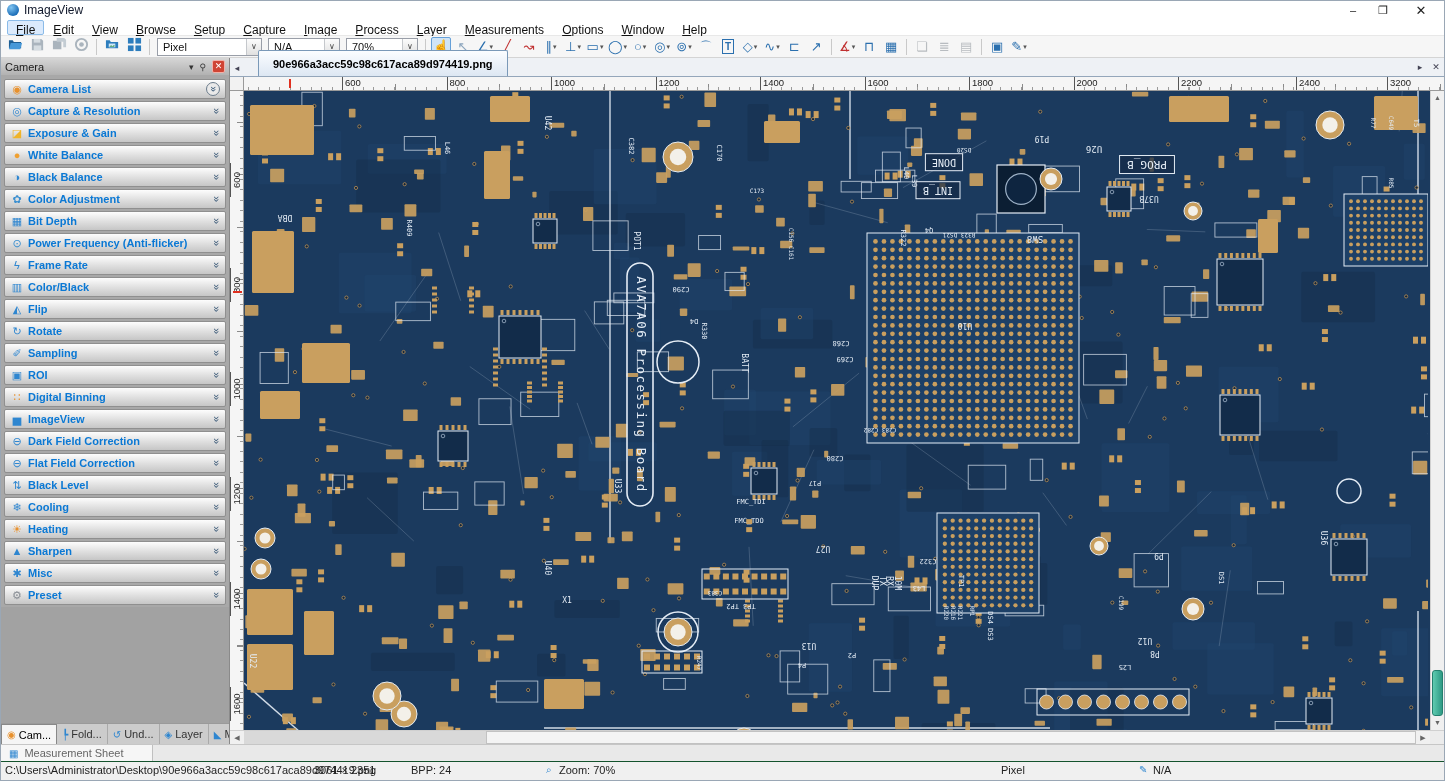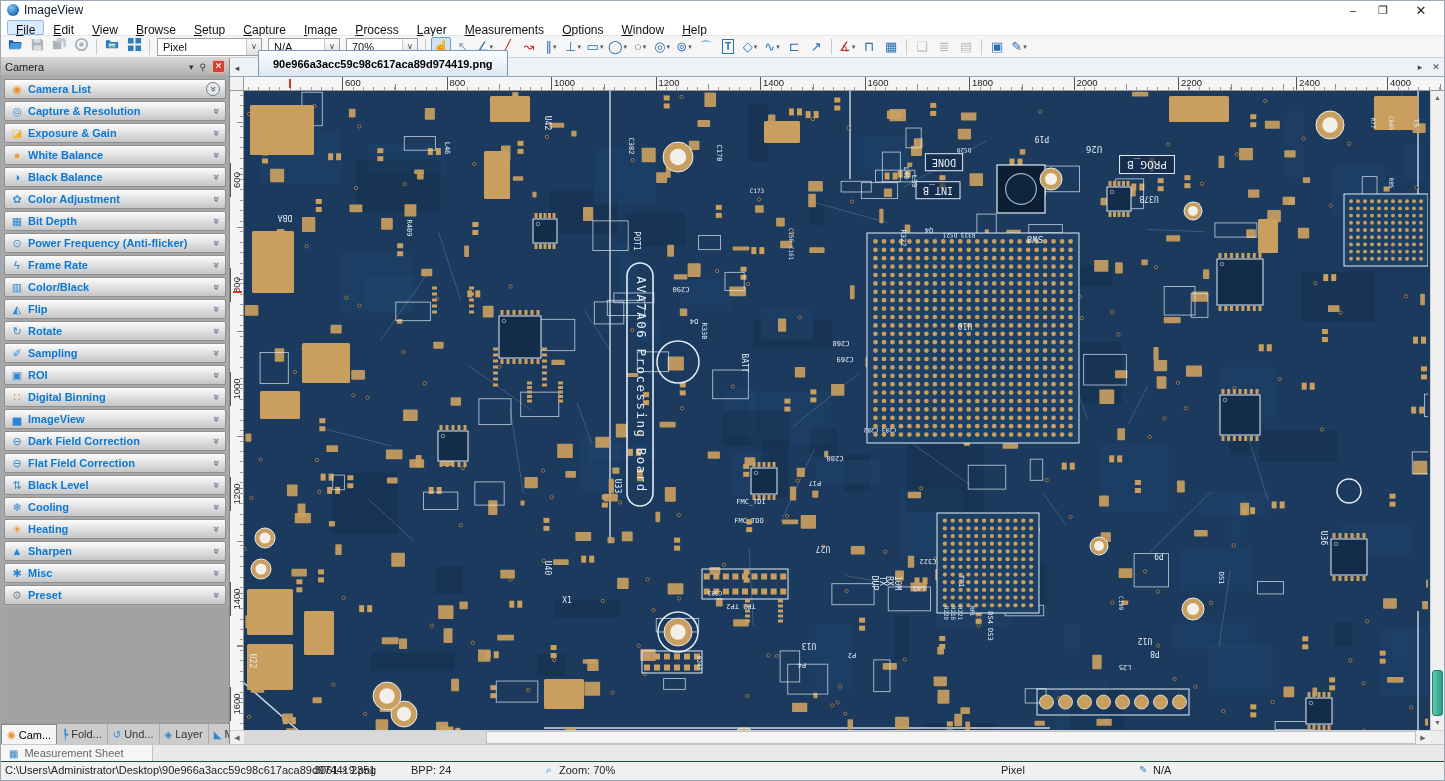--- a/index.html
+++ b/index.html
@@ -465,21 +465,21 @@
             <span class="rt-label" style="left: 98px;">600</span>
             <span class="rt-label" style="left: 202.5px;">800</span>
             <span class="rt-label" style="left: 307px;">1000</span>
             <span class="rt-label" style="left: 411.5px;">1200</span>
             <span class="rt-label" style="left: 516px;">1400</span>
             <span class="rt-label" style="left: 620.5px;">1600</span>
             <span class="rt-label" style="left: 725px;">1800</span>
             <span class="rt-label" style="left: 829.5px;">2000</span>
             <span class="rt-label" style="left: 934px;">2200</span>
             <span class="rt-label" style="left: 1052px;">2400</span>
-            <span class="rt-label" style="left: 1143px;">4000</span>
+            <span class="rt-label" style="left: 1143px;">3200</span>
             <div class="rt-marker" style="left: 45px;"></div>
           </div>
       </div>
 
       <div class="canvas-row">
         <div class="ruler-left">
             <span class="rl-label" style="top: 83px; left: -11px;">600</span>
             <span class="rl-label" style="top: 187.7px; left: -11px;">800</span>
             <span class="rl-label" style="top: 292.4px; left: -11px;">1000</span>
             <span class="rl-label" style="top: 397.1px; left: -11px;">1200</span>

